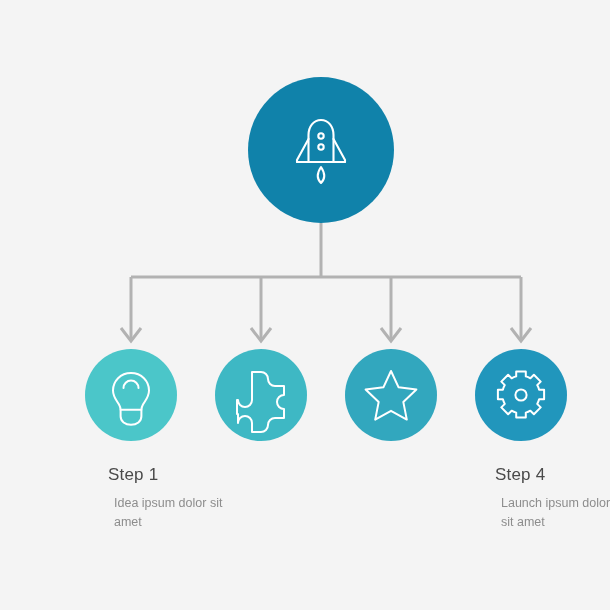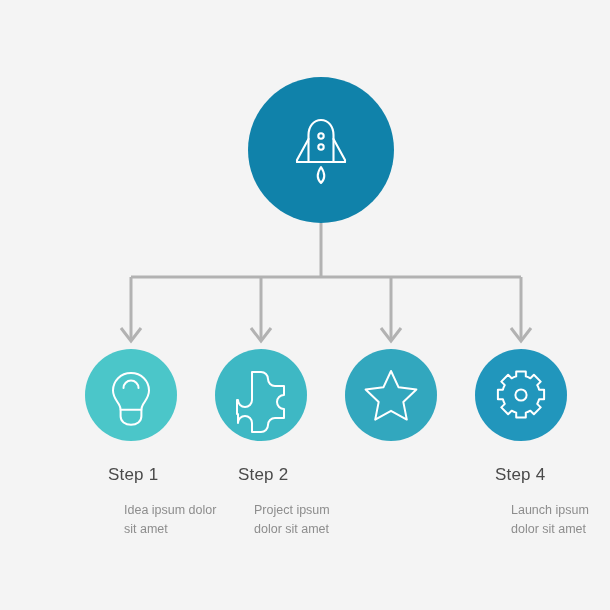--- a/index.html
+++ b/index.html
@@ -47,21 +47,21 @@
     color: #4a4a4a;
     font-weight: normal;
     letter-spacing: 0.2px;
     margin: 0 0 9px 0;
     line-height: 1.1;
   }
   .step-desc {
     font-size: 12.5px;
     color: #8d8d8d;
     line-height: 1.55;
-    margin: 16px;
+    margin: 6px;
   }
 </style>
 </head>
 <body>
 
 <div id="infographic">
   <div class="stage">
 
     <svg class="layer" viewBox="0 0 610 610">
 
@@ -186,24 +186,20 @@
         </g>
       </g>
 
     </svg>
 
     <div class="label-block" style="left:108px; top:466px;">
       <div class="step-title">Step 1</div>
       <div class="step-desc">Idea ipsum dolor sit amet</div>
     </div>
 
-    <div class="label-block" style="left:238px; top:466px;">
-      <div class="step-title">Step 2</div>
-      <div class="step-desc">Project ipsum dolor sit amet</div>
-    </div>
 
 
     <div class="label-block" style="left:495px; top:466px;">
       <div class="step-title">Step 4</div>
       <div class="step-desc">Launch ipsum dolor sit amet</div>
     </div>
 
   </div>
 </div>
 

